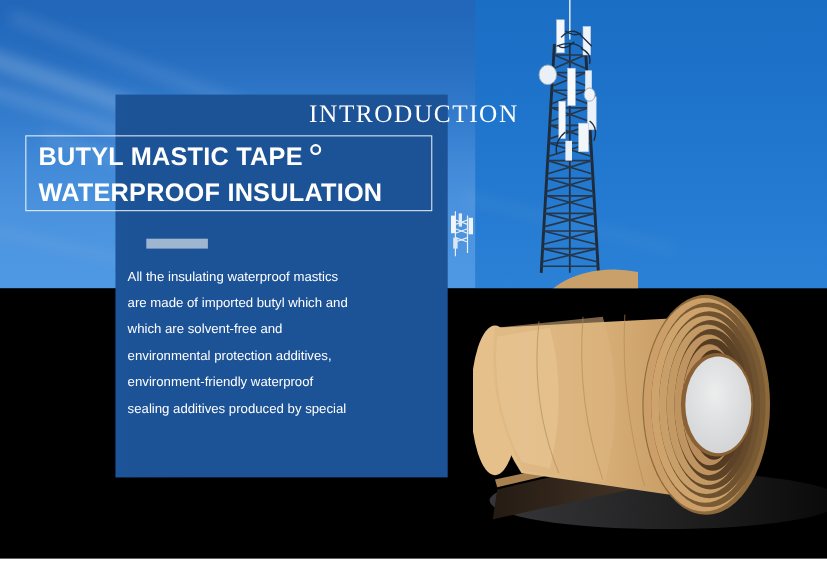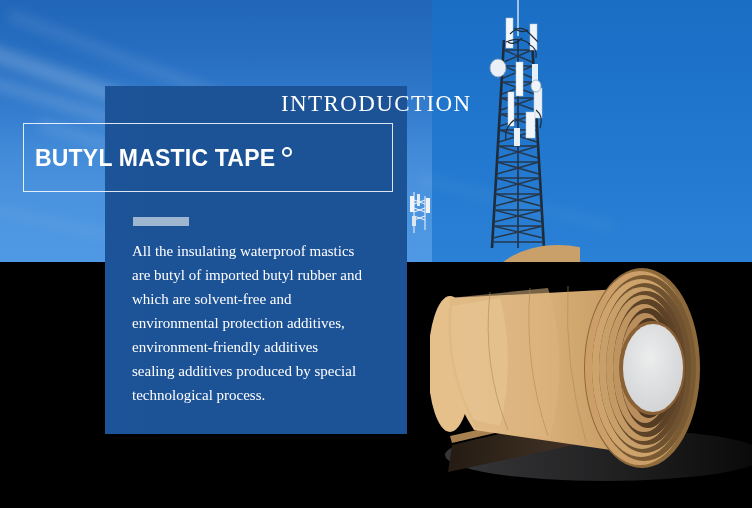--- a/index.html
+++ b/index.html
@@ -122,21 +122,21 @@
     position: absolute;
     left: 35px; top: 126px;
     width: 360px;
     color: #ffffff;
     font-family: "Liberation Sans", sans-serif;
     font-size: 23px;
     font-weight: bold;
     line-height: 33px;
     letter-spacing: .2px;
   }
-  .title-line { display:block; white-space: nowrap; margin-top: 16px; }
+  .title-line { display:block; white-space: nowrap; }
   .deg {
     display: inline-block;
     width: 10px; height: 10px;
     border: 2.5px solid #ffffff;
     border-radius: 50%;
     vertical-align: 9px;
     margin-left: 7px;
     box-sizing: border-box;
   }
 
@@ -144,25 +144,25 @@
   .accent-bar {
     position: absolute;
     left: 133px; top: 217px;
     width: 56px; height: 9px;
     background: #9fb6d0;
   }
 
   
   .body-copy {
     position: absolute;
-    left: 132px; top: 239px;
+    left: 116px; top: 239px;
     width: 252px;
     color: #ffffff;
-    font-family: Liberation Serif, serif;
-    font-size: 15px;
+    font-family: Liberation Sans, sans-serif;
+    font-size: 12px;
     line-height: 24px;
   }
   .body-copy span { display: block; white-space: nowrap; }
 </style>
 </head>
 <body>
 
 <div id="banner">
 
   <div class="sky">
@@ -318,27 +318,27 @@
 
   <div class="panel">
     <div class="panel-overlay-left"></div>
   </div>
 
   <div class="introduction">INTRODUCTION</div>
 
   <div class="title-box"></div>
   <div class="title-text">
     <span class="title-line"><span>BUTYL MASTIC TAPE</span><i class="deg"></i></span>
+    <span class="title-line">WATERPROOF INSULATION</span>
   </div>
 
   <div class="accent-bar"></div>
 
   <div class="body-copy">
     <span>All the insulating waterproof mastics</span>
-    <span>are butyl of imported butyl rubber and</span>
+    <span>are made of imported butyl which and</span>
     <span>which are solvent-free and</span>
     <span>environmental protection additives,</span>
-    <span>environment-friendly additives</span>
+    <span>environment-friendly waterproof</span>
     <span>sealing additives produced by special</span>
-    <span>technological process.</span>
   </div>
 
 </div>
 
 </body></html>

